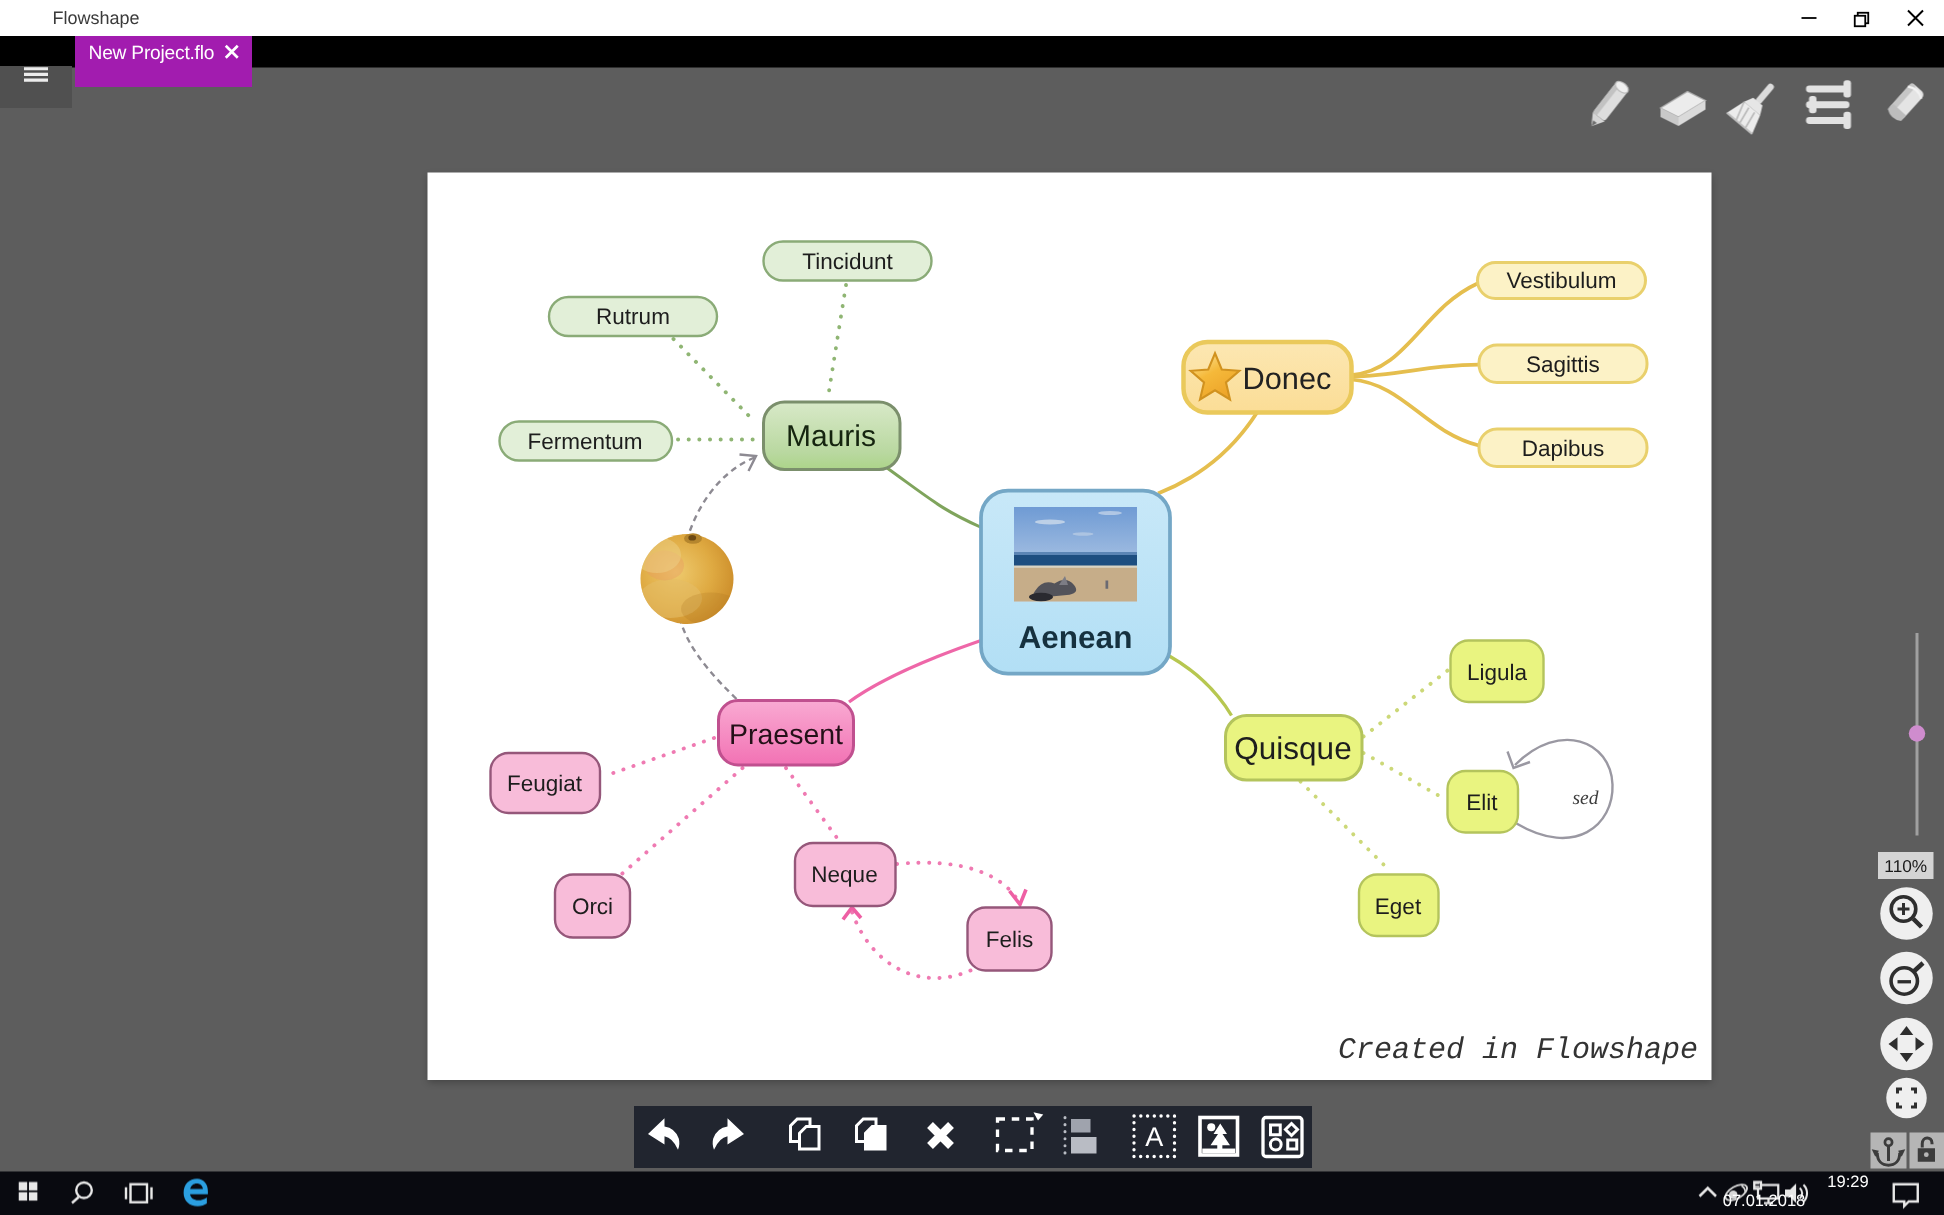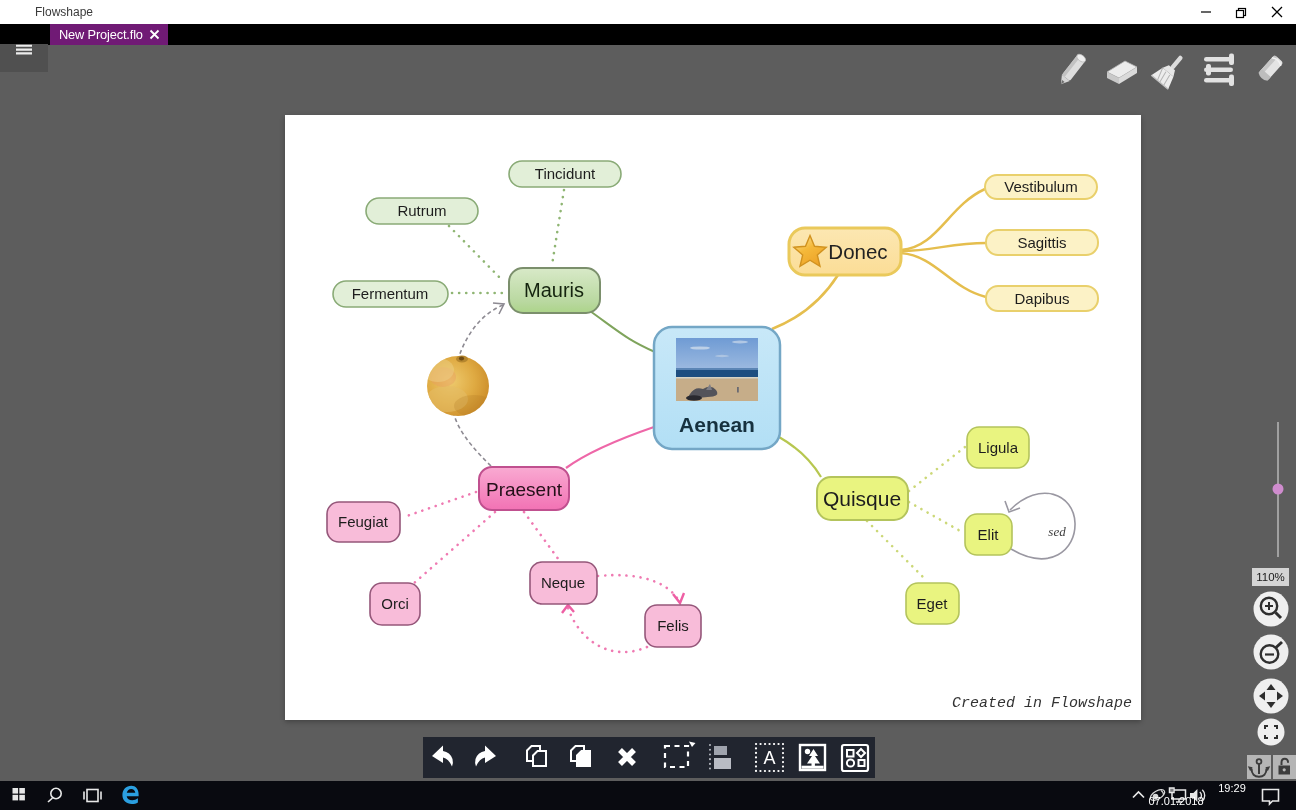--- a/index.html
+++ b/index.html
@@ -5,27 +5,27 @@
   html,body{margin:0;padding:0;}
   body{width:1296px;height:810px;overflow:hidden;position:relative;
        font-family:"Liberation Sans", sans-serif;background:#5d5d5d;}
   .abs{position:absolute;}
   svg,#credit,#titlebar .name,#tab .t,.traytime{transform:translateZ(0);}
   
   #titlebar{left:0;top:0;width:1296px;height:36px;background:#ffffff;}
   #titlebar .name{left:35px;top:5px;font-size:12px;color:#3b3b3b;position:absolute;}
   
   #tabbar{left:0;top:24px;width:1296px;height:21px;background:#000000;}
-  #tab{left:50px;top:0;width:118px;height:21px;background:#701a75;position:absolute;}
+  #tab{left:50px;top:0;width:118px;height:34px;background:#a21caf;position:absolute;}
   #tab .t{position:absolute;left:9px;top:3px;font-size:12.8px;letter-spacing:-0.15px;color:#fff;}
   
   #canvas{left:285px;top:115px;width:856px;height:605px;background:#ffffff;
           box-shadow:0 2px 5px rgba(0,0,0,0.28);}
   #credit{position:absolute;right:9px;bottom:8px;font-family:"Liberation Mono",monospace;
-          font-style:italic;font-size:15px;color:#333;}
+          font-style:italic;font-size:20px;color:#333;}
   
   #hambox{left:0;top:44px;width:48px;height:28px;background:#505050;}
   
   #taskbar{left:0;top:781px;width:1296px;height:29px;background:#090a10;}
   .traytime{position:absolute;color:#fff;font-size:11px;text-align:center;transform:translateZ(0);}
 </style>
 </head>
 <body>
 <div class="abs" id="titlebar">
     <span class="name">Flowshape</span>

